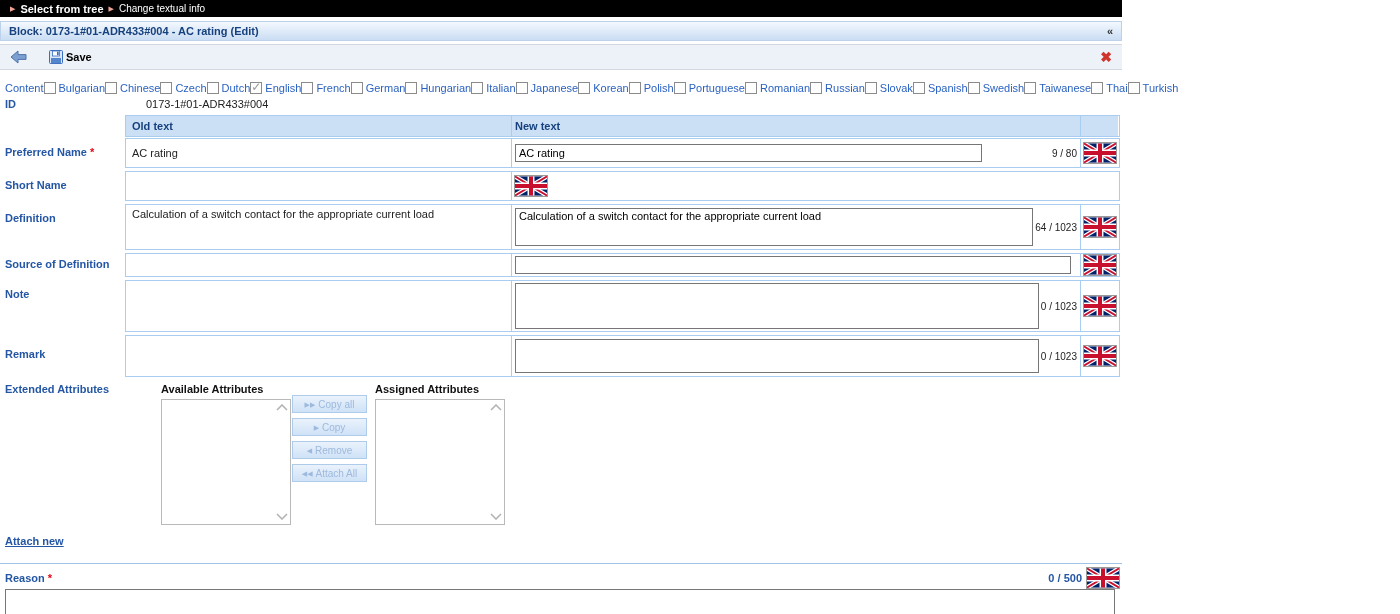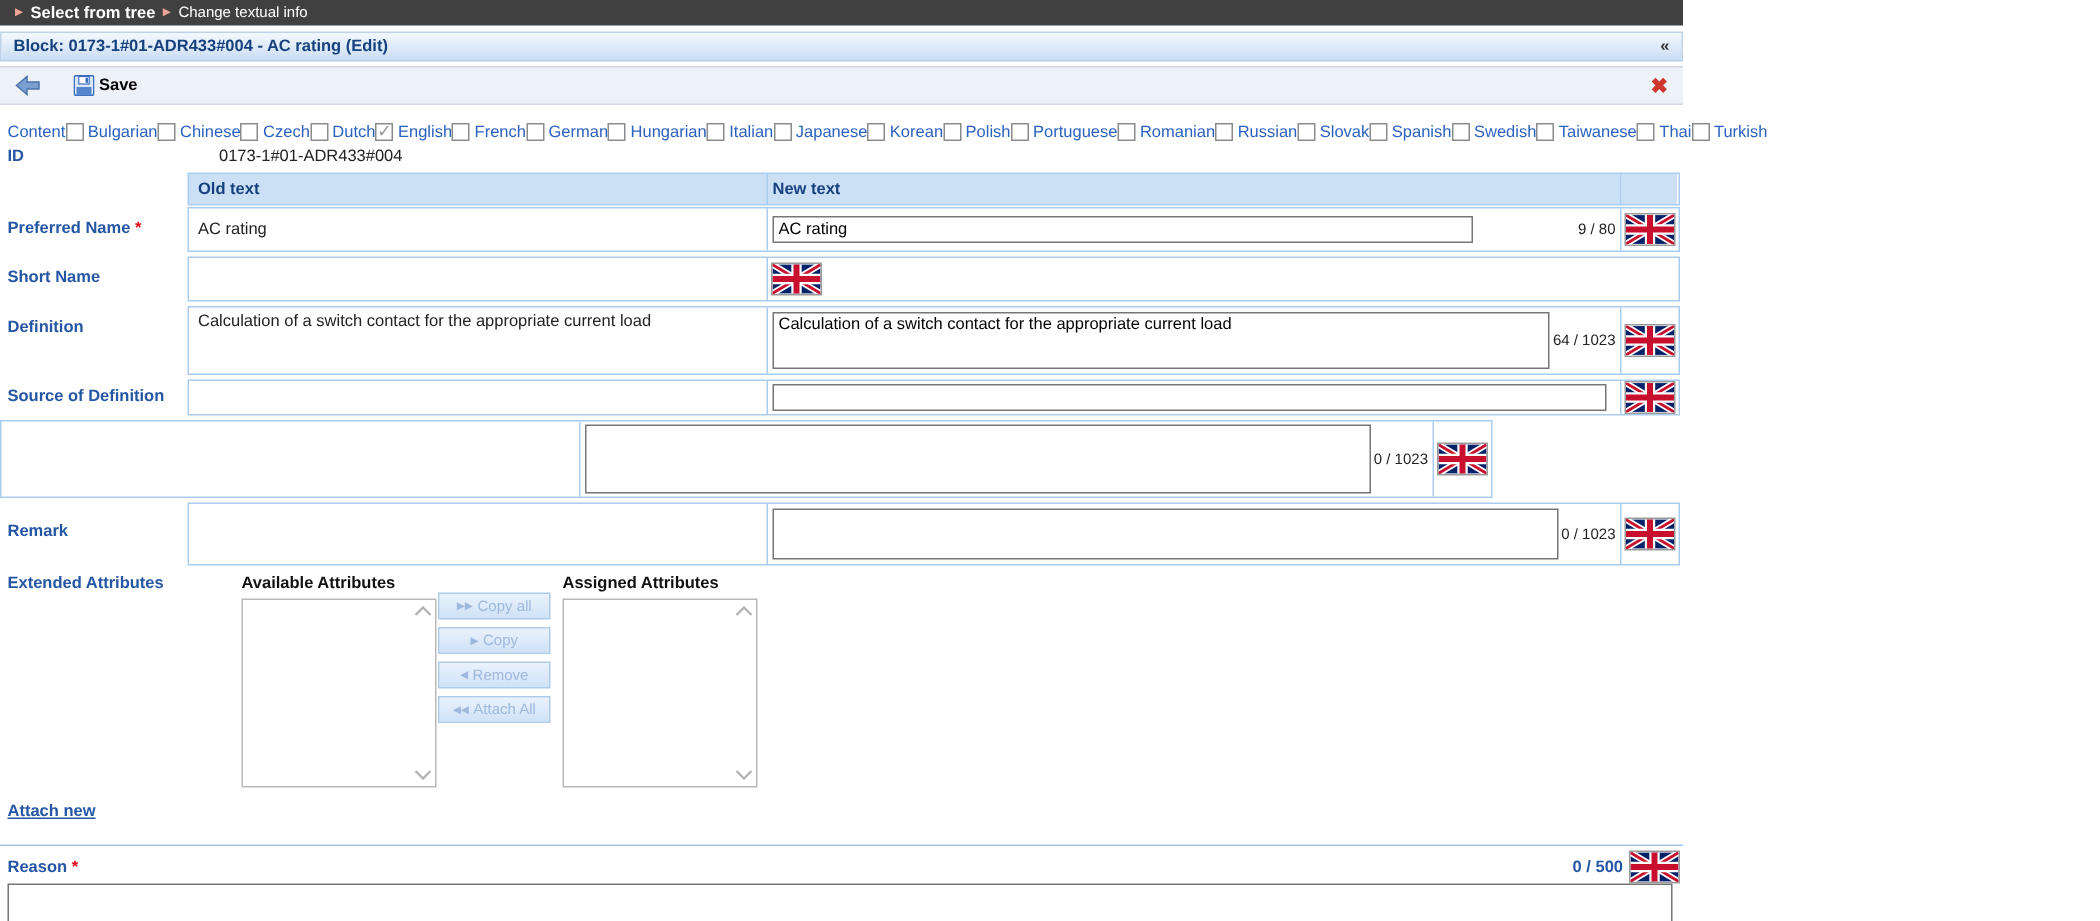--- a/index.html
+++ b/index.html
@@ -3,21 +3,21 @@
 <meta charset="utf-8">
 <style>
   * { box-sizing: border-box; margin: 0; padding: 0; }
   html, body {
     width: 1400px; height: 614px; background: #fff; overflow: hidden;
     font-family: "Liberation Sans", sans-serif; font-size: 11px; color: #000;
   }
   .app { width: 1122px; }
 
   
-  .breadcrumb { height: 17px; background: #404040; color: #fff; display: flex; align-items: center; padding-left: 5px; }
+  .breadcrumb { height: 17px; background: #000000; color: #fff; display: flex; align-items: center; padding-left: 5px; }
   .crumb-arrow { color: #f0a396; font-size: 7px; margin: 0 5px; line-height: 1; }
   .crumb-first { font-weight: bold; font-size: 11px; }
   .crumb-second { font-size: 10px; }
 
   
   .block-header { margin-top: 4px; height: 20px; border: 1px solid #bdd2ea;
     background: linear-gradient(#f3f8fe, #caddf3); display: flex; align-items: center; padding: 0 8px; }
   .block-title { color: #16417e; font-weight: bold; }
   .collapse-btn { margin-left: auto; color: #333; font-size: 11px; font-weight: bold; cursor: pointer; }
 
@@ -302,20 +302,21 @@
         </div>
         <div class="cell-flag">
             <svg class="flag" viewBox="0 0 60 36">
               <use href="#ukflag"></use>
             </svg>
           </div>
       </div>
     </div>
 
     <div class="form-row r5 tall">
+      <div class="row-label"><span>Note</span></div>
       <div class="row-table">
         <div class="cell-old"></div>
         <div class="cell-new">
           <textarea class="text w-note" style=""></textarea>
           <span class="counter">0 / 1023</span>
         </div>
         <div class="cell-flag">
             <svg class="flag" viewBox="0 0 60 36">
               <use href="#ukflag"></use>
             </svg>

